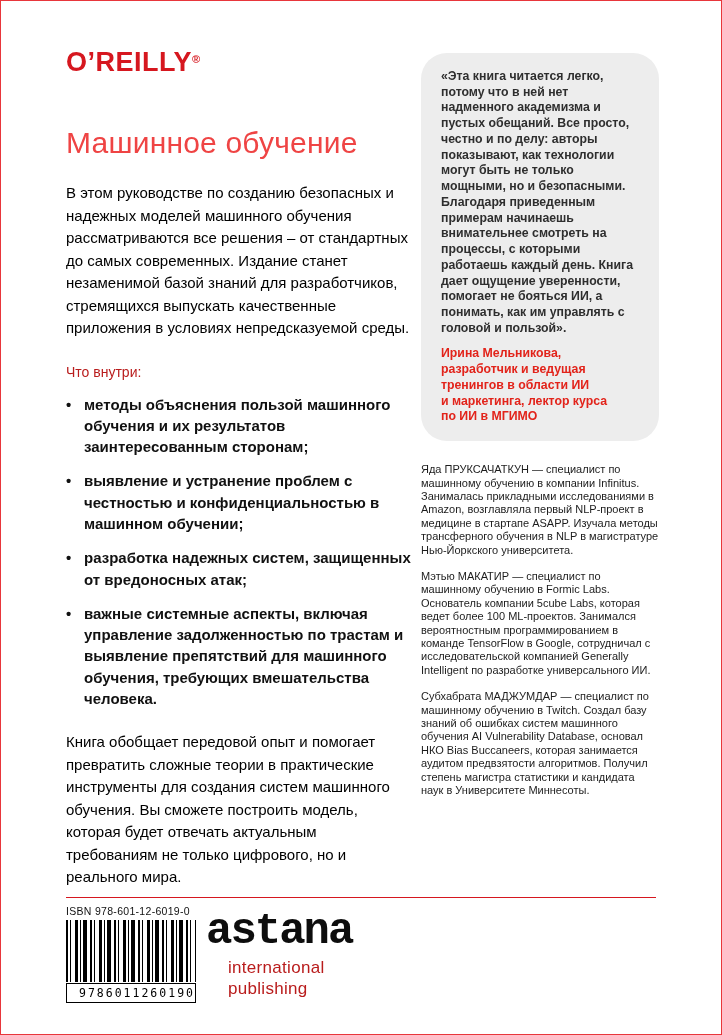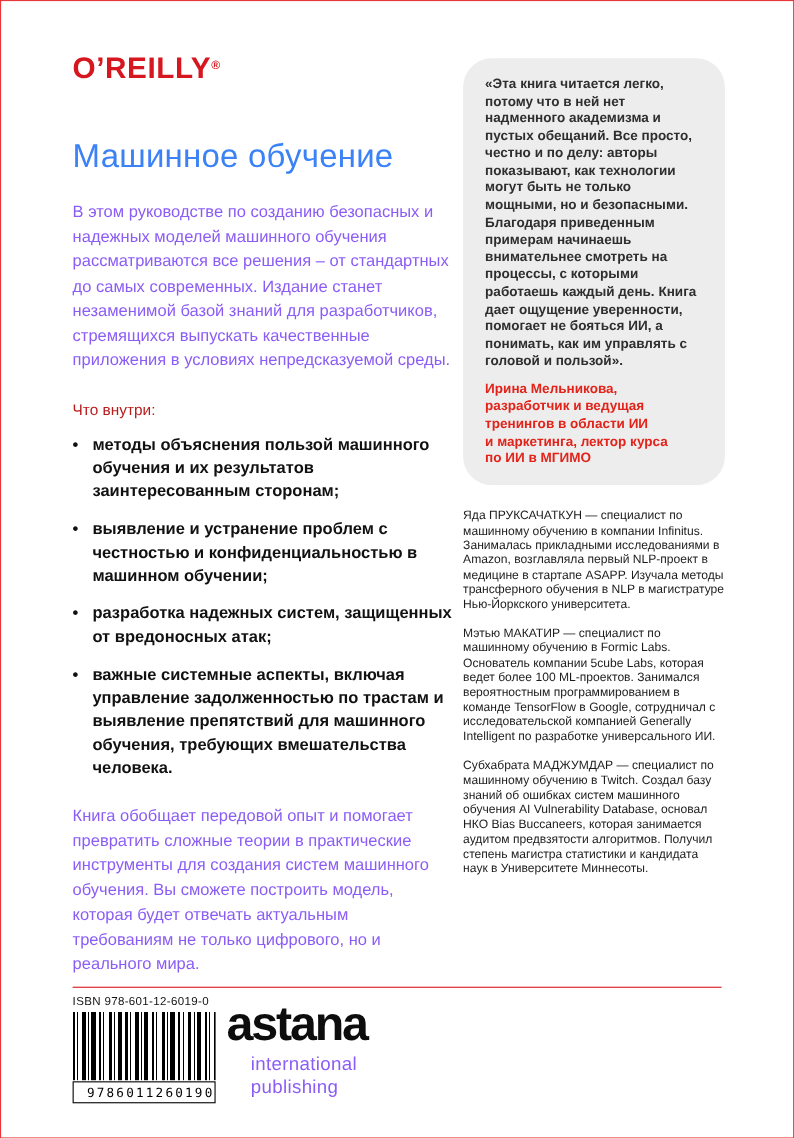--- a/index.html
+++ b/index.html
@@ -10,22 +10,22 @@
     box-sizing:border-box;
     border:1px solid #e8363b;
     font-family:"Liberation Sans","DejaVu Sans",sans-serif;
     color:#1c1c1c;
     overflow:hidden;
   }
   
   .left-col{position:absolute;left:65px;top:46px;width:345px;}
   .brand-logo{font-size:27px;font-weight:bold;color:#d6171f;letter-spacing:.5px;}
   .brand-logo sup{font-size:11px;font-weight:bold;vertical-align:8px;}
-  .book-title{font-size:30px;color:#3b82f6;margin-top:48px;letter-spacing:.2px;}
-  .intro,.closing{font-size:15px;line-height:1.5;margin-top:22px;color:#8b5cf6;}
+  .book-title{font-size:30px;color:#ef4444;margin-top:48px;letter-spacing:.2px;}
+  .intro,.closing{font-size:15px;line-height:1.5;margin-top:22px;color:#000000;}
   .whats-inside{font-size:14px;margin-top:24px;color:#b91c1c;}
   .bullet-list{margin-top:14px;}
   .bullet-item{display:flex;margin-bottom:13px;font-weight:bold;font-size:15px;line-height:1.42;color:#111;}
   .bullet-dot{width:18px;flex:0 0 18px;font-size:15px;}
   .closing{}
   
   .right-col{position:absolute;left:420px;top:52px;width:238px;}
   .quote-box{
     background:#ededed;
     border-radius:26px;
@@ -53,22 +53,22 @@
       #000 17px 21px,#fff 21px 24px);
   }
   .barcode-digits{
     box-sizing:border-box;width:130px;
     border:1px solid #000;background:#fff;
     font-family:"DejaVu Sans Mono",monospace;
     font-size:11.5px;letter-spacing:2px;
     text-align:right;padding:2px 0 2px 2px;margin-top:1px;color:#000;
   }
   .publisher{position:absolute;left:205px;top:908px;color:#0d0d0d;}
-  .publisher-name{font-family:Liberation Sans, sans-serif;font-weight:bold;font-size:44px;letter-spacing:-2px;line-height:1;}
-  .publisher-sub{margin-left:22px;margin-top:4px;font-size:17px;line-height:1.25;color:#8b5cf6;letter-spacing:.3px;}
+  .publisher-name{font-family:Liberation Mono, monospace;font-weight:bold;font-size:44px;letter-spacing:-2px;line-height:1;}
+  .publisher-sub{margin-left:22px;margin-top:4px;font-size:17px;line-height:1.25;color:#b91c1c;letter-spacing:.3px;}
 </style>
 </head>
 <body>
 
 <div class="page">
 
   <div class="left-col">
     <div class="brand-logo">
       <span>O’REILLY</span><sup>®</sup>
     </div>

